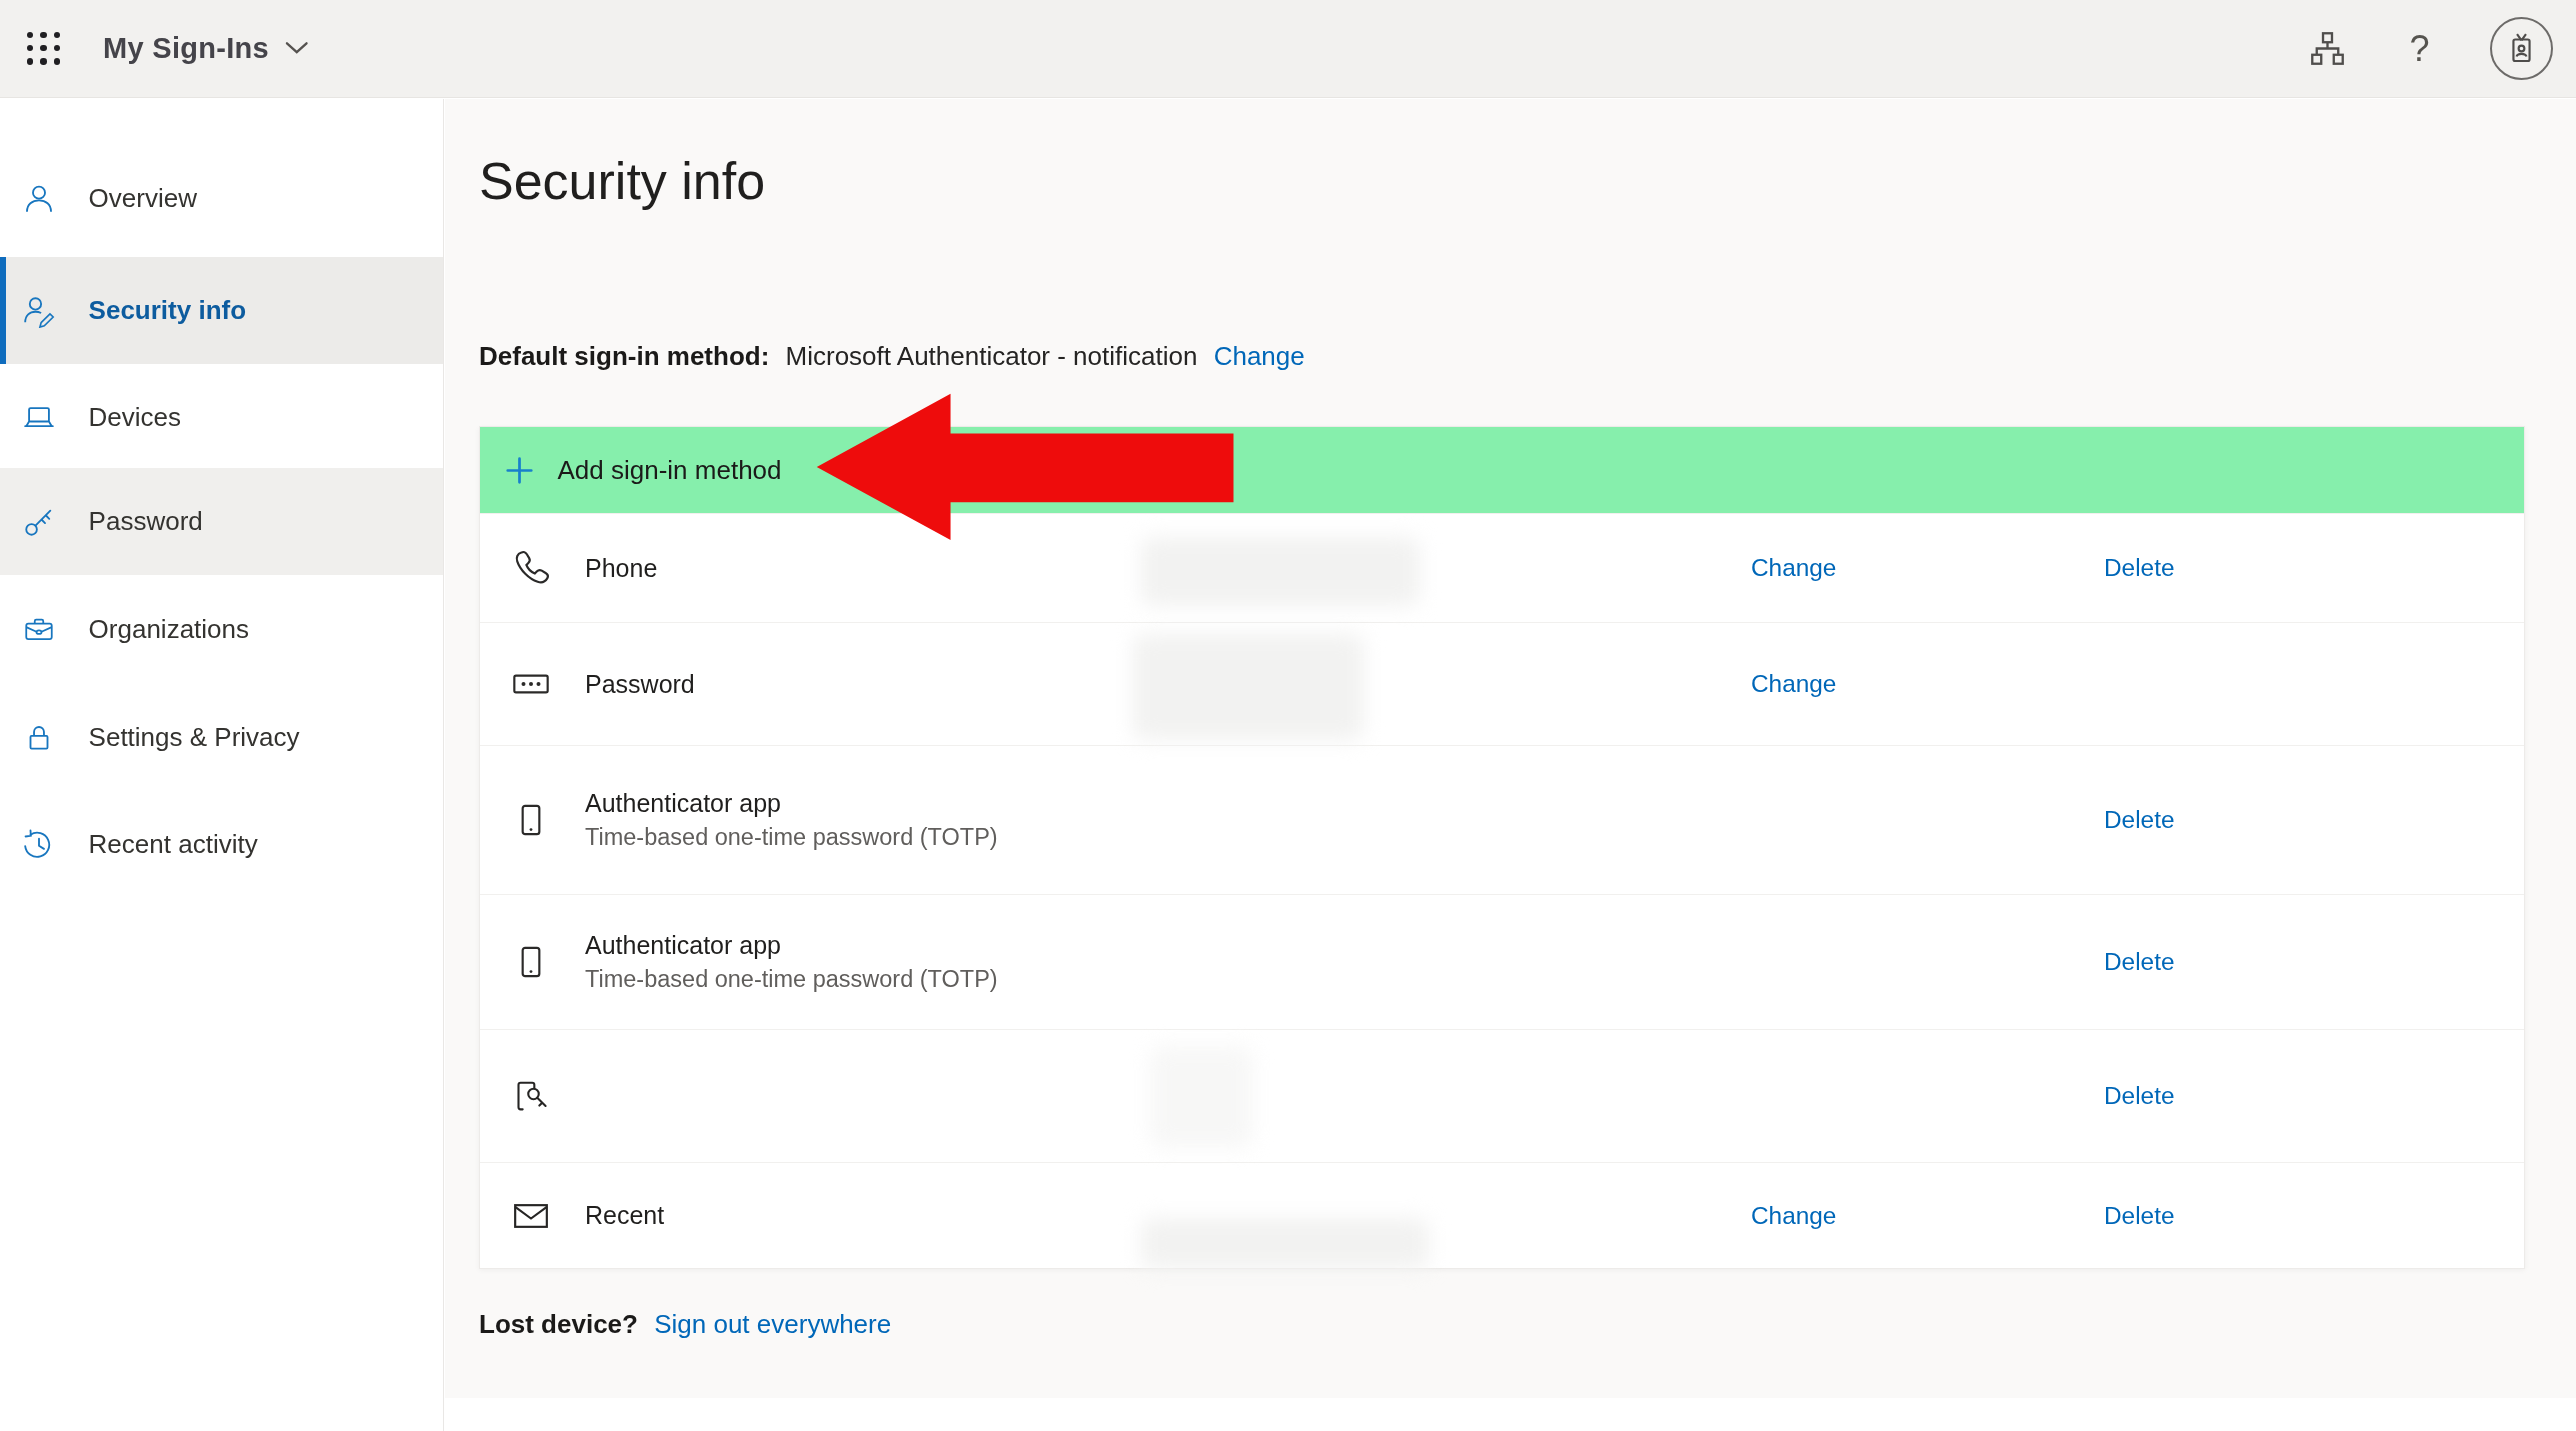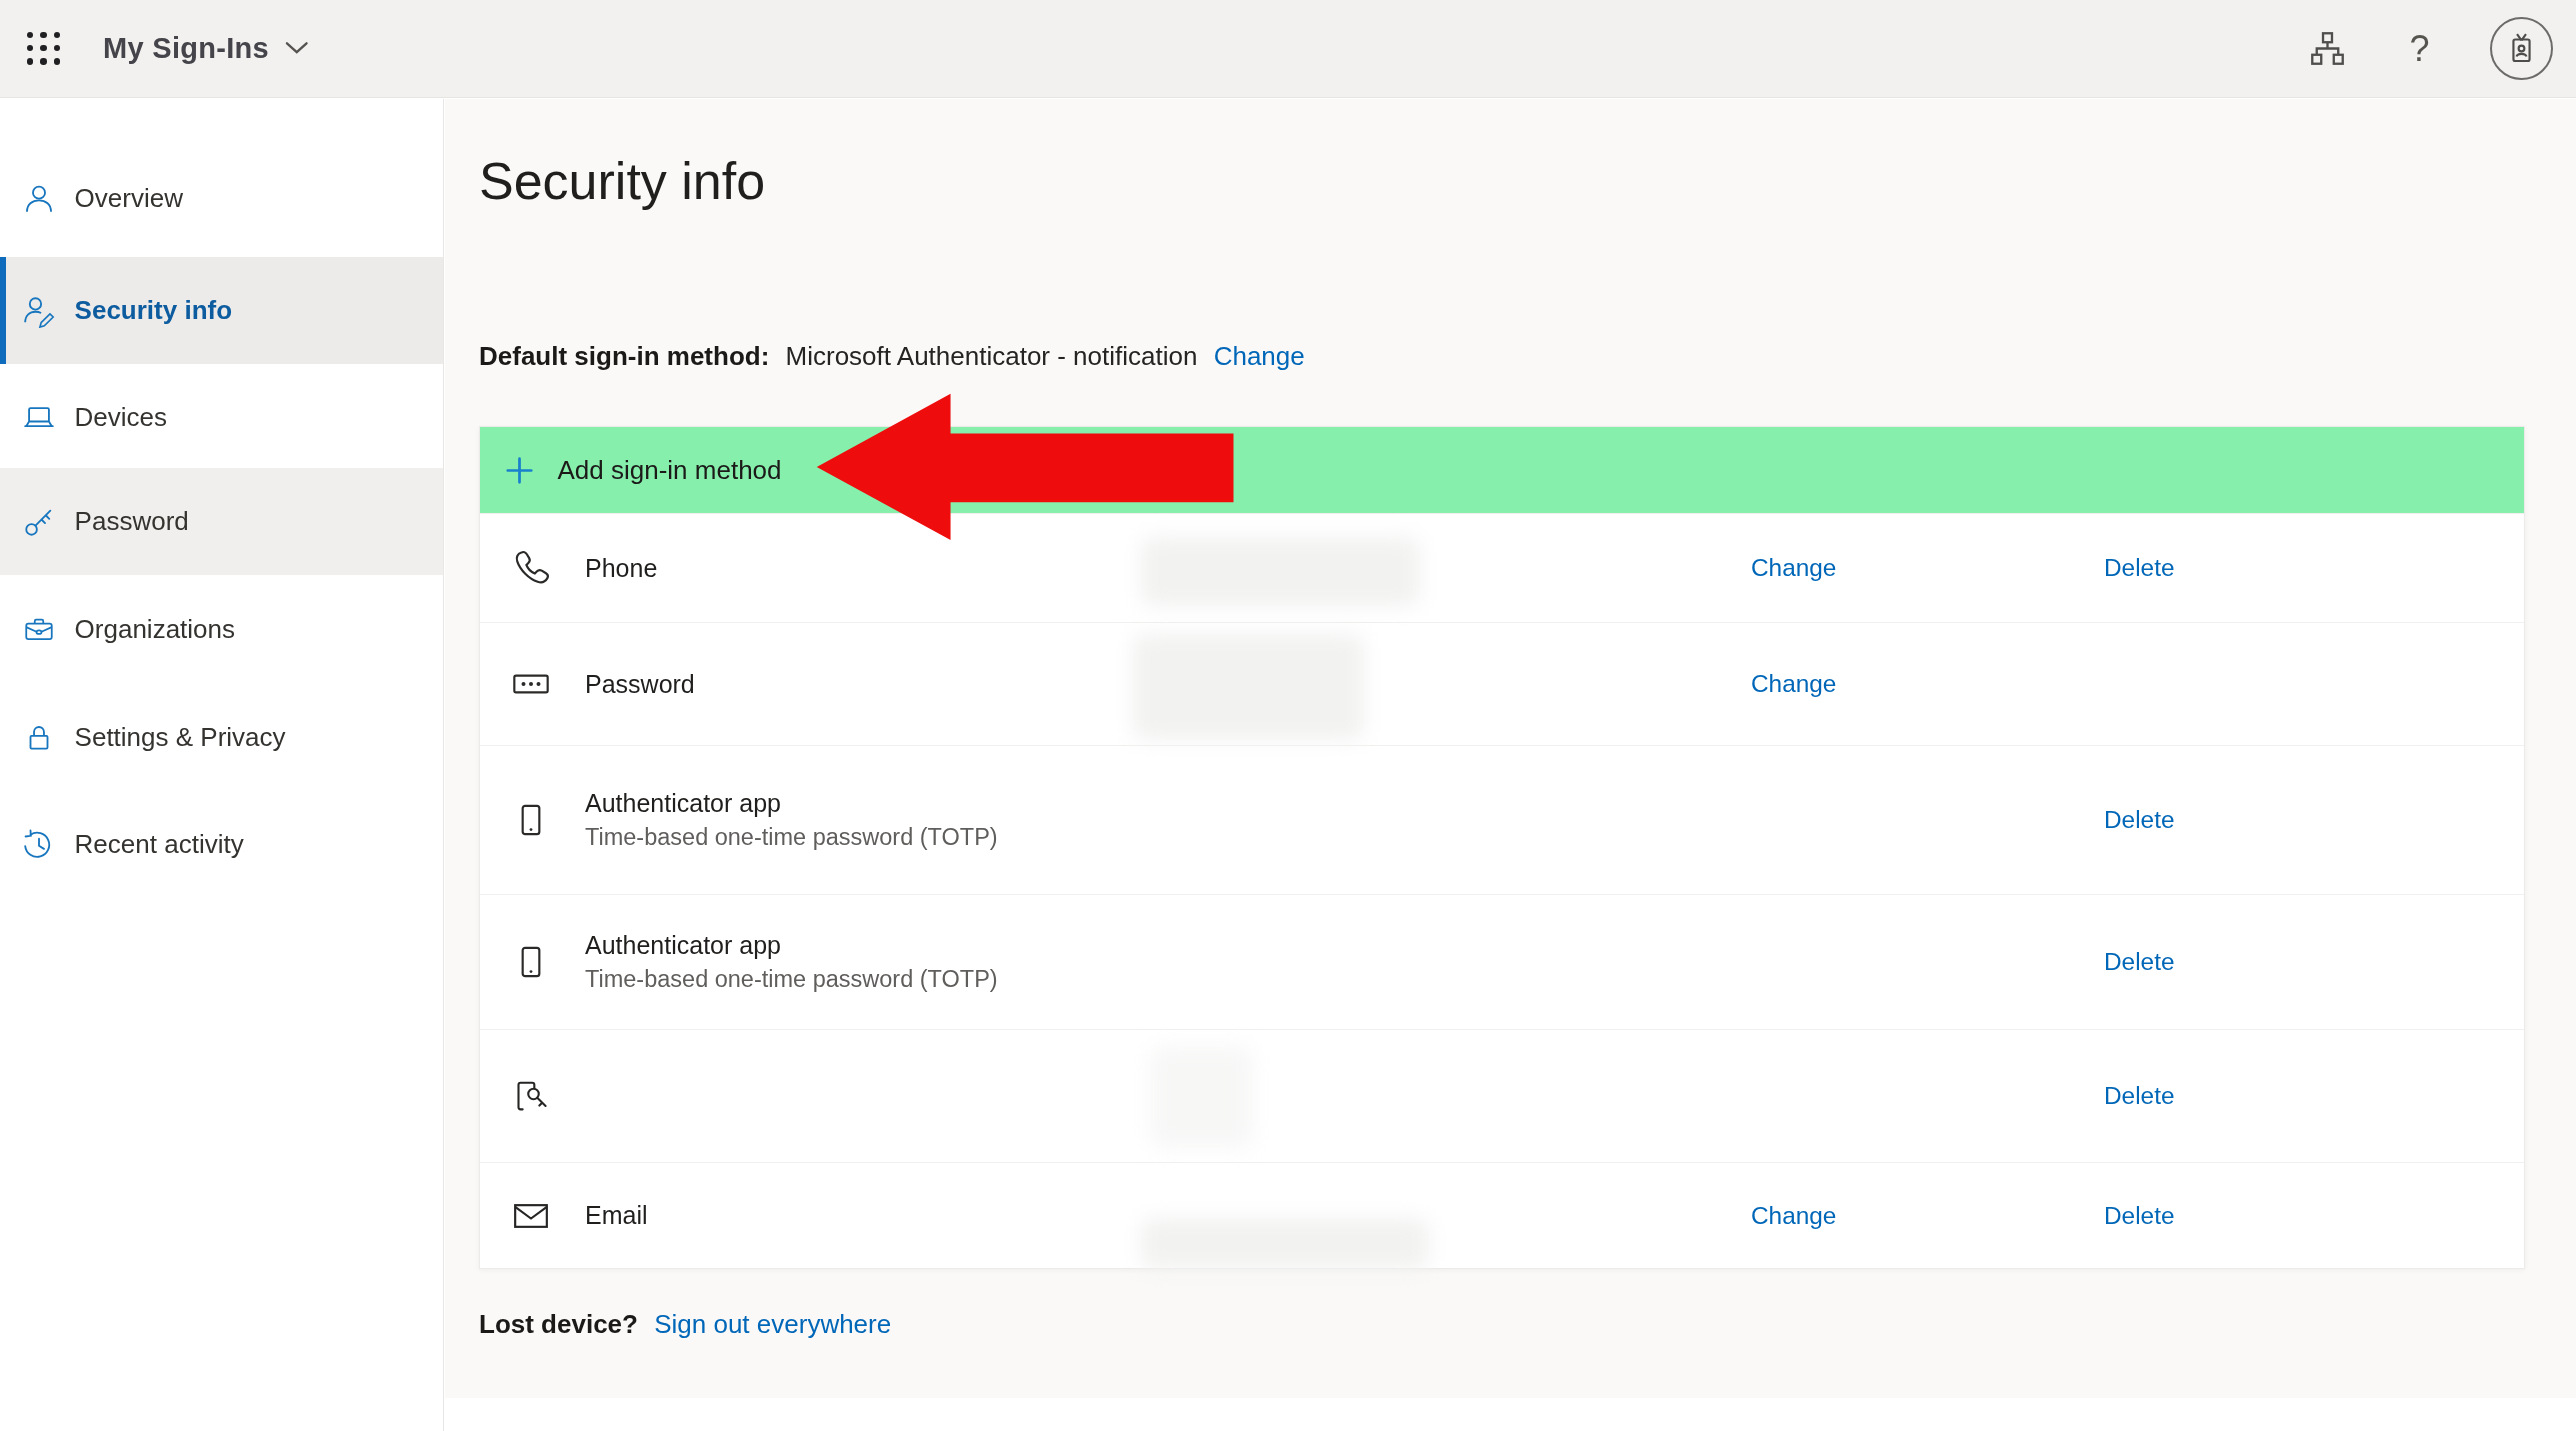--- a/index.html
+++ b/index.html
@@ -34,21 +34,21 @@
   }
   .avatar svg { width: 43px; height: 43px; }
 
   
   .sidebar {
     position: absolute; left: 0; top: 99px; width: 444px; bottom: 0;
     background: #ffffff; border-right: 0.9px solid #e9e7e5; z-index: 3;
   }
   .side-item {
     position: absolute; left: 0; right: 0; height: 107px;
-    display: flex; align-items: center; padding-left: 22px; gap: 15px;
+    display: flex; align-items: center; padding-left: 22px; gap: 29px;
     font-size: 26px; color: #343330; cursor: pointer;
   }
   .side-item .sicon { width: 34px; height: 34px; flex: 0 0 34px; }
   .side-item .slabel { padding-left: 3.6px; }
   .side-item.selected { background: #ecebe9; }
   .side-item.selected .slabel { font-weight: 700; color: #0d5c9f; }
   .side-item.selected::before {
     content: ""; position: absolute; left: 0; top: 0; bottom: 0; width: 6.3px; background: #0f6cbd;
   }
   .side-item.hovered { background: #f0efed; }
@@ -287,21 +287,21 @@
 
       <a class="action delete link">Delete</a>
     </div>
 
     <div class="mrow h116">
       <svg class="micon" viewBox="0 0 48 48" fill="none" stroke="#262524" stroke-width="2.6">
         <rect x="5" y="11" width="38" height="26"></rect>
         <path d="M5 13 L24 27 L43 13"></path>
       </svg>
       <div class="mtext">
-        <span class="mname">Email</span>
+        <span class="mname">Recent</span>
 
       </div>
       <a class="action change link">Change</a>
       <a class="action delete link">Delete</a>
     </div>
   </section>
 
   <div class="blur b-phone"></div>
   <div class="blur b-pass"></div>
   <div class="blur b-msa"></div>

